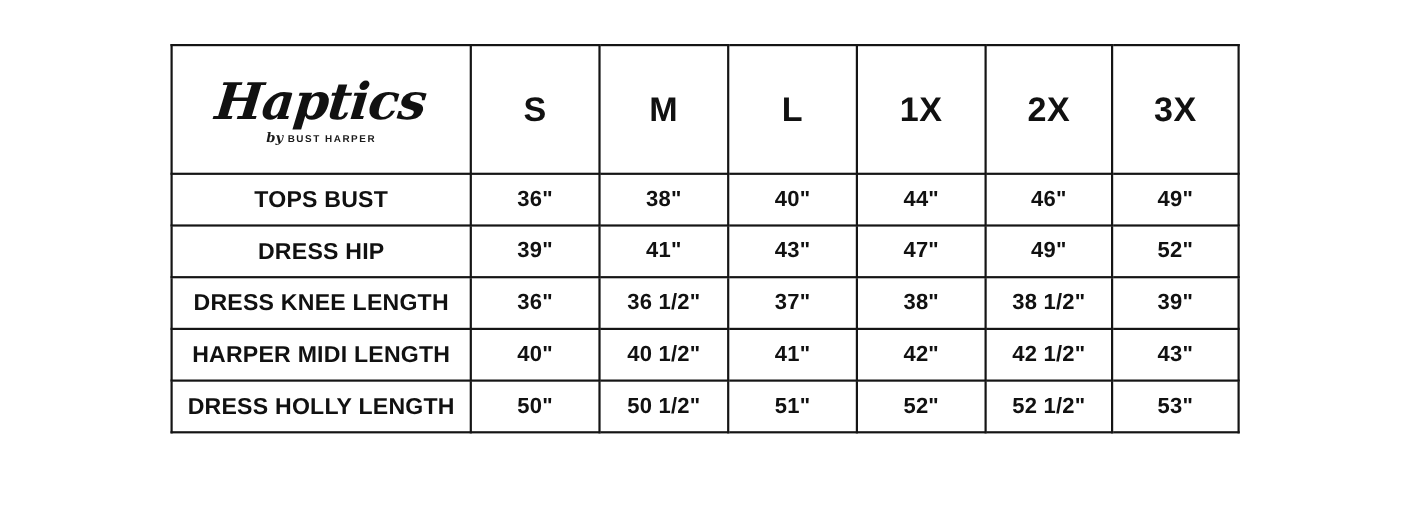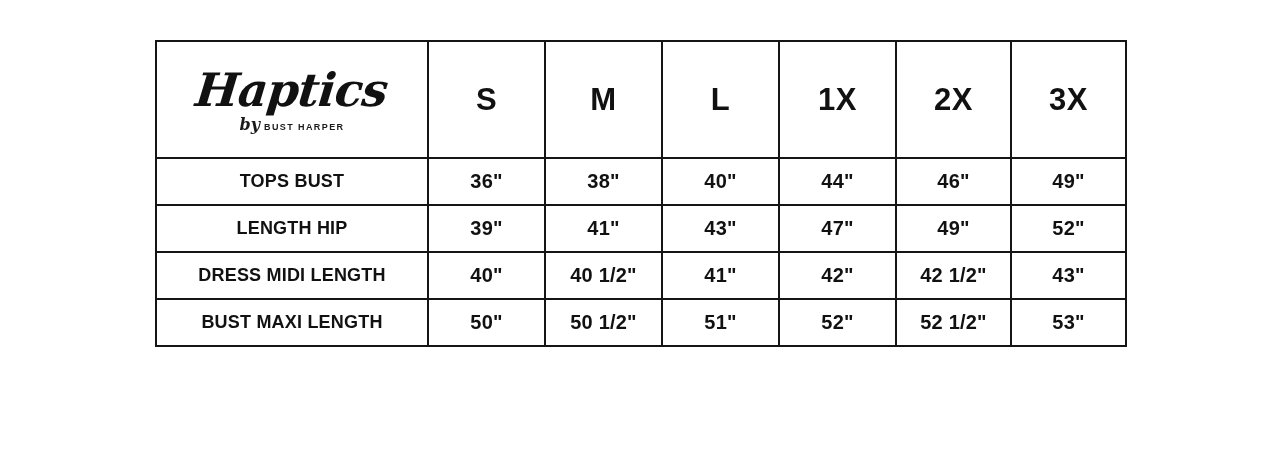--- a/index.html
+++ b/index.html
@@ -83,35 +83,35 @@
     letter-spacing: 1.4px;
     font-weight: 700;
     color: #1a1a1a;
     display: flex;
     align-items: baseline;
     gap: 4px;
   }
   .brand-sub .by {
     font-family: "DejaVu Serif", serif;
     font-style: italic;
-    font-size: 16px;
+    font-size: 12px;
     letter-spacing: 0;
     text-transform: lowercase;
   }
 
   .size-head {
     font-size: 31px;
     font-weight: 700;
     letter-spacing: 0.5px;
   }
 
   .row-label {
     text-align: left;
     padding-left: 12px;
-    font-size: 18px;
+    font-size: 21px;
     font-weight: 700;
     letter-spacing: 0.2px;
     height: 45px;
     white-space: nowrap;
   }
 
   .cell-value {
     font-size: 20px;
     font-weight: 700;
     height: 45px;
@@ -157,42 +157,51 @@
         <td class="cell-value">36"</td>
         <td class="cell-value">38"</td>
         <td class="cell-value">40"</td>
         <td class="cell-value">44"</td>
         <td class="cell-value">46"</td>
         <td class="cell-value">49"</td>
       </tr>
 
 
       <tr>
-        <td class="row-label">LENGTH HIP</td>
+        <td class="row-label">DRESS HIP</td>
         <td class="cell-value">39"</td>
         <td class="cell-value">41"</td>
         <td class="cell-value">43"</td>
         <td class="cell-value">47"</td>
         <td class="cell-value">49"</td>
         <td class="cell-value">52"</td>
       </tr>
 
-
-      <tr>
-        <td class="row-label">DRESS MIDI LENGTH</td>
+      <tr>
+        <td class="row-label">DRESS KNEE LENGTH</td>
+        <td class="cell-value">36"</td>
+        <td class="cell-value">36 1/2"</td>
+        <td class="cell-value">37"</td>
+        <td class="cell-value">38"</td>
+        <td class="cell-value">38 1/2"</td>
+        <td class="cell-value">39"</td>
+      </tr>
+
+      <tr>
+        <td class="row-label">HARPER MIDI LENGTH</td>
         <td class="cell-value">40"</td>
         <td class="cell-value">40 1/2"</td>
         <td class="cell-value">41"</td>
         <td class="cell-value">42"</td>
         <td class="cell-value">42 1/2"</td>
         <td class="cell-value">43"</td>
       </tr>
 
       <tr>
-        <td class="row-label">BUST MAXI LENGTH</td>
+        <td class="row-label">DRESS HOLLY LENGTH</td>
         <td class="cell-value">50"</td>
         <td class="cell-value">50 1/2"</td>
         <td class="cell-value">51"</td>
         <td class="cell-value">52"</td>
         <td class="cell-value">52 1/2"</td>
         <td class="cell-value">53"</td>
       </tr>
     </tbody>
   </table>
 

